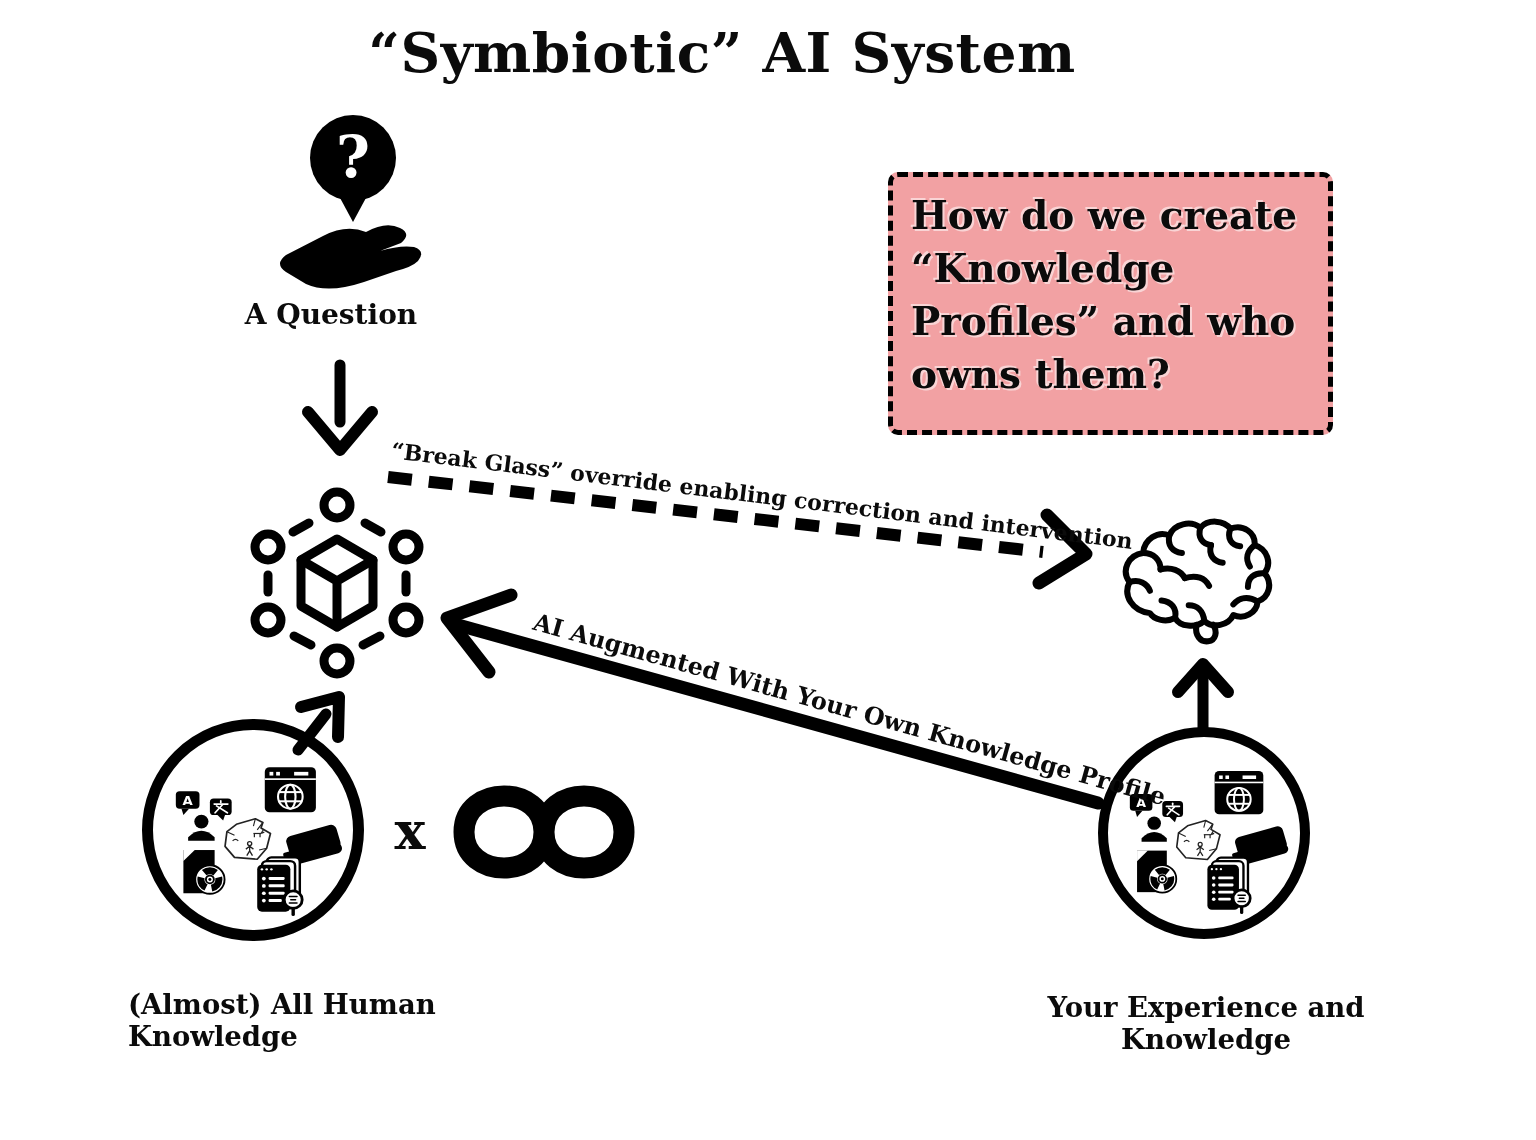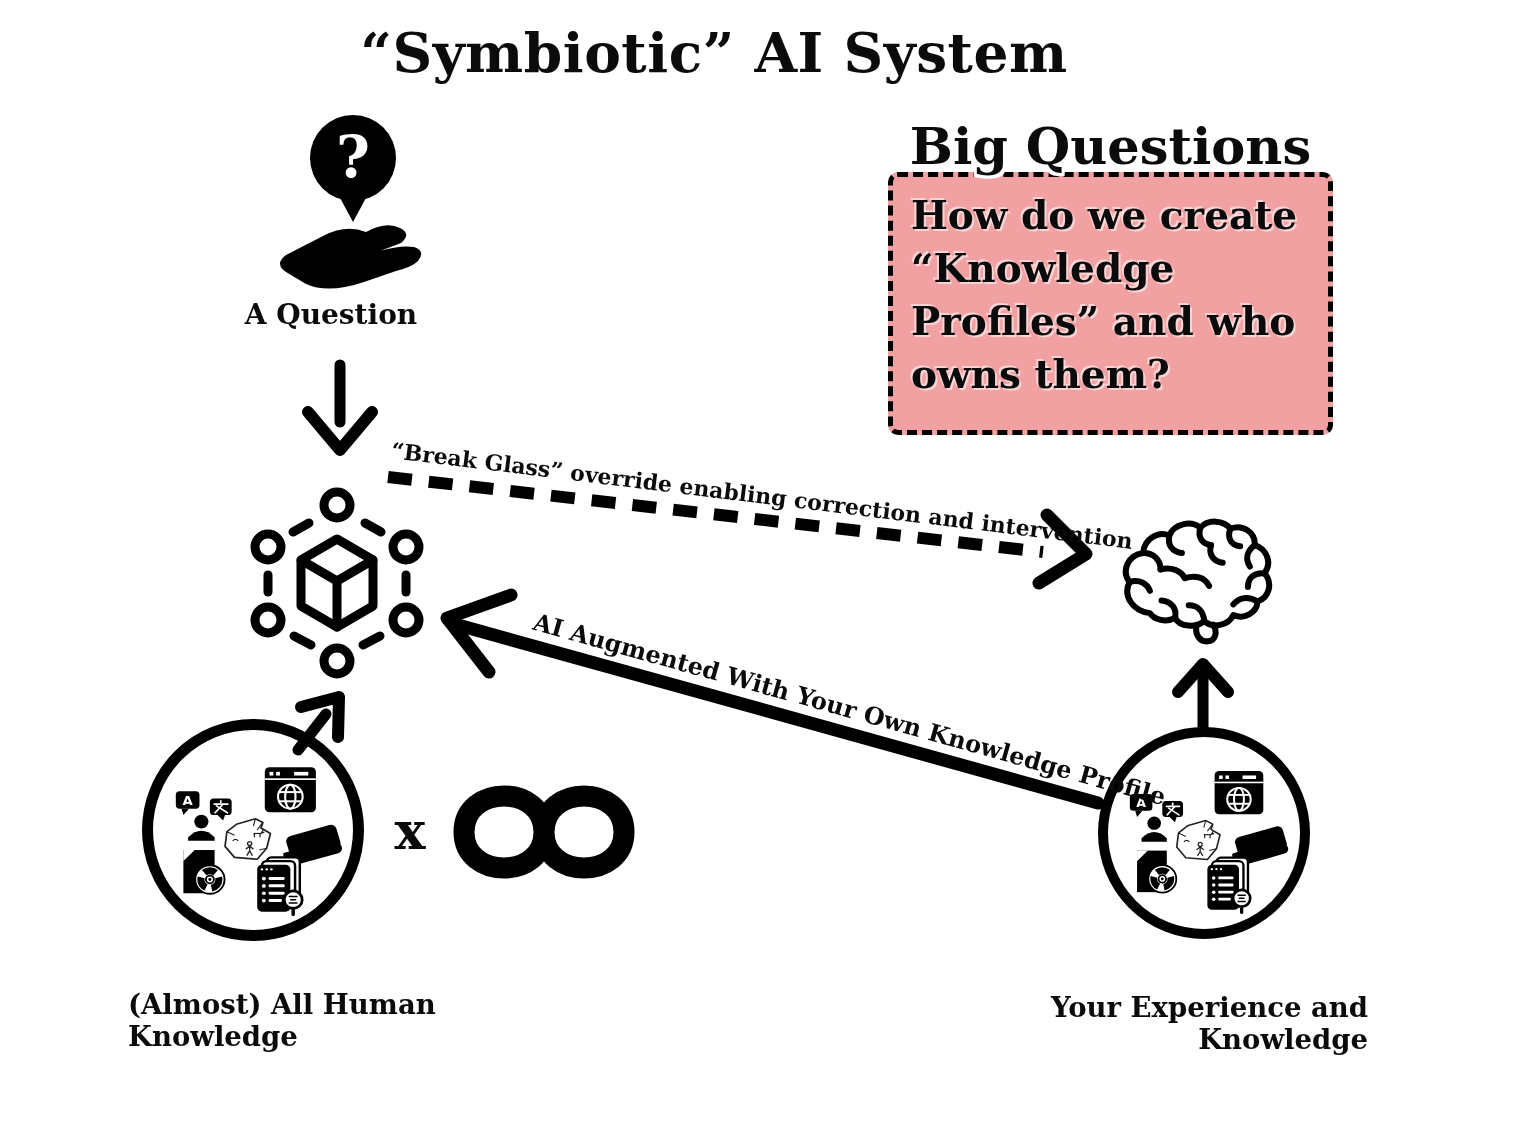--- a/index.html
+++ b/index.html
@@ -1,34 +1,34 @@
 <!DOCTYPE html>
 <html><head>
 <meta charset="utf-8">
 <style>
   html,body{margin:0;padding:0;background:#fff;}
   .canvas{position:relative;width:1536px;height:1140px;background:#ffffff;overflow:hidden;
           font-family:"DejaVu Serif","Liberation Serif",serif;color:#0b0b0b;}
   .abs{position:absolute;}
-  .title{left:4px;top:20px;width:1420px;text-align:center;font-size:55px;font-weight:700;letter-spacing:.5px;}
+  .title{left:12px;top:20px;width:1420px;text-align:center;font-size:55px;font-weight:700;letter-spacing:.5px;}
   .q-label{left:236px;top:298px;width:190px;text-align:center;font-size:28px;font-weight:700;}
   .bq-heading{left:888px;top:116px;width:445px;text-align:center;font-size:51px;font-weight:700;z-index:3;
       text-shadow:-3px -3px 0 #fff,3px -3px 0 #fff,-3px 3px 0 #fff,3px 3px 0 #fff,0 -3px 0 #fff,0 3px 0 #fff,-3px 0 0 #fff,3px 0 0 #fff;}
   .bq-box{left:888px;top:172px;width:445px;height:263px;background:#F2A1A3;border:5px dashed #000;border-radius:10px;z-index:2;box-sizing:border-box;}
   .bq-body{padding:12px 16px 0 18px;font-size:39px;line-height:1.36;font-weight:700;
       text-shadow:-2px -2px 0 rgba(255,255,255,.55),2px 2px 0 rgba(255,255,255,.55);}
   .rot-label{font-weight:700;white-space:nowrap;transform-origin:0 0;z-index:1;}
   .break-glass{left:393px;top:437px;font-size:22px;transform:rotate(7deg);}
   .augment{left:538px;top:607px;font-size:24px;transform:rotate(15.6deg);}
   .circle{border-radius:50%;box-sizing:border-box;background:#fff;}
   .circle-left{left:142px;top:719px;width:222px;height:222px;border:11px solid #000;}
   .circle-right{left:1098px;top:727px;width:212px;height:212px;border:10px solid #000;}
   .x-label{left:382px;top:800px;width:56px;text-align:center;font-size:52px;font-weight:700;}
   .cap-left{left:128px;top:988px;width:450px;text-align:left;font-size:27.5px;font-weight:700;}
-  .cap-right{left:906px;top:991px;width:462px;text-align:right;font-size:27.5px;font-weight:700;}
+  .cap-right{left:975px;top:991px;width:462px;text-align:center;font-size:27.5px;font-weight:700;}
   svg{display:block;overflow:visible;}
   .svg-text{font-family:"DejaVu Sans","Liberation Sans",sans-serif;font-weight:700;}
 </style>
 </head>
 <body>
 
 <div class="canvas">
 
   <svg width="0" height="0" aria-hidden="true">
     <defs>
@@ -166,21 +166,20 @@
       <circle cx="19" cy="60" r="13"></circle>
     </g>
   </svg>
 
   <svg class="abs" style="left:378px;top:450px;" width="730" height="160" viewBox="0 0 730 160">
     <line x1="10" y1="27" x2="665" y2="102" stroke="#000" stroke-width="12" stroke-dasharray="24 17"></line>
     <polyline points="669,65 708,104 661,133" stroke="#000" stroke-width="13" fill="none" stroke-linecap="round" stroke-linejoin="round"></polyline>
   </svg>
   <div class="abs rot-label break-glass">“Break Glass” override enabling correction and intervention</div>
 
-  <div class="abs bq-heading">Big Questions</div>
   <div class="abs bq-box">
     <div class="bq-body">How do we create “Knowledge Profiles” and who owns them?</div>
   </div>
 
   <svg class="abs" style="left:1113px;top:508px;" width="165" height="152" viewBox="0 0 170 140">
     <g stroke="#000" stroke-width="6.2" fill="none" stroke-linecap="round" stroke-linejoin="round">
       <path d="M38 100 C20 98 10 82 17 68 C8 56 16 40 31 38 C32 24 46 15 58 20 C63 8 80 4 90 12 C98 3 114 4 121 13 C134 8 147 17 146 30 C159 34 164 49 156 59 C165 69 161 84 149 88 C148 100 135 107 124 102 C119 113 103 116 94 108 C85 116 69 114 64 105 C55 110 42 107 38 100 Z"></path>
       <path d="M58 20 C56 30 61 37 71 38"></path>
       <path d="M90 12 C87 22 92 29 101 30"></path>
       <path d="M121 13 C117 23 122 30 131 31"></path>

